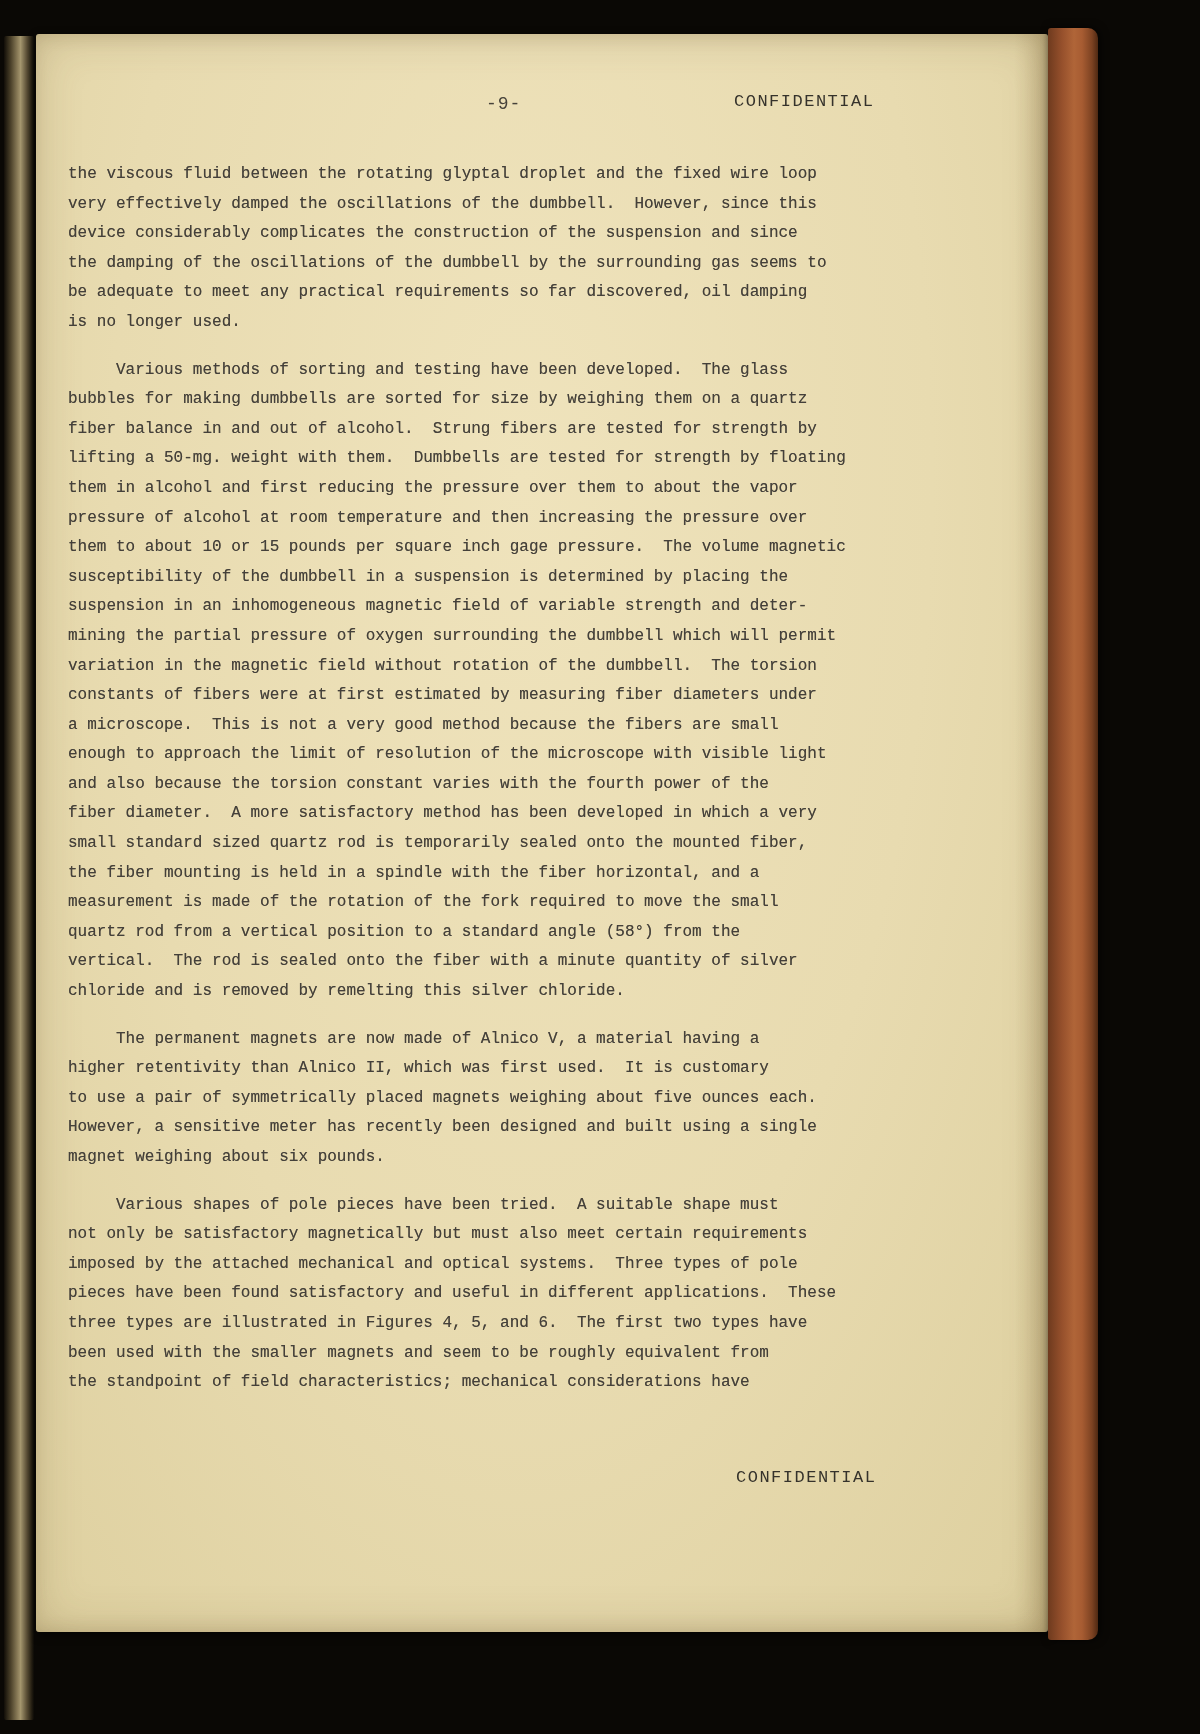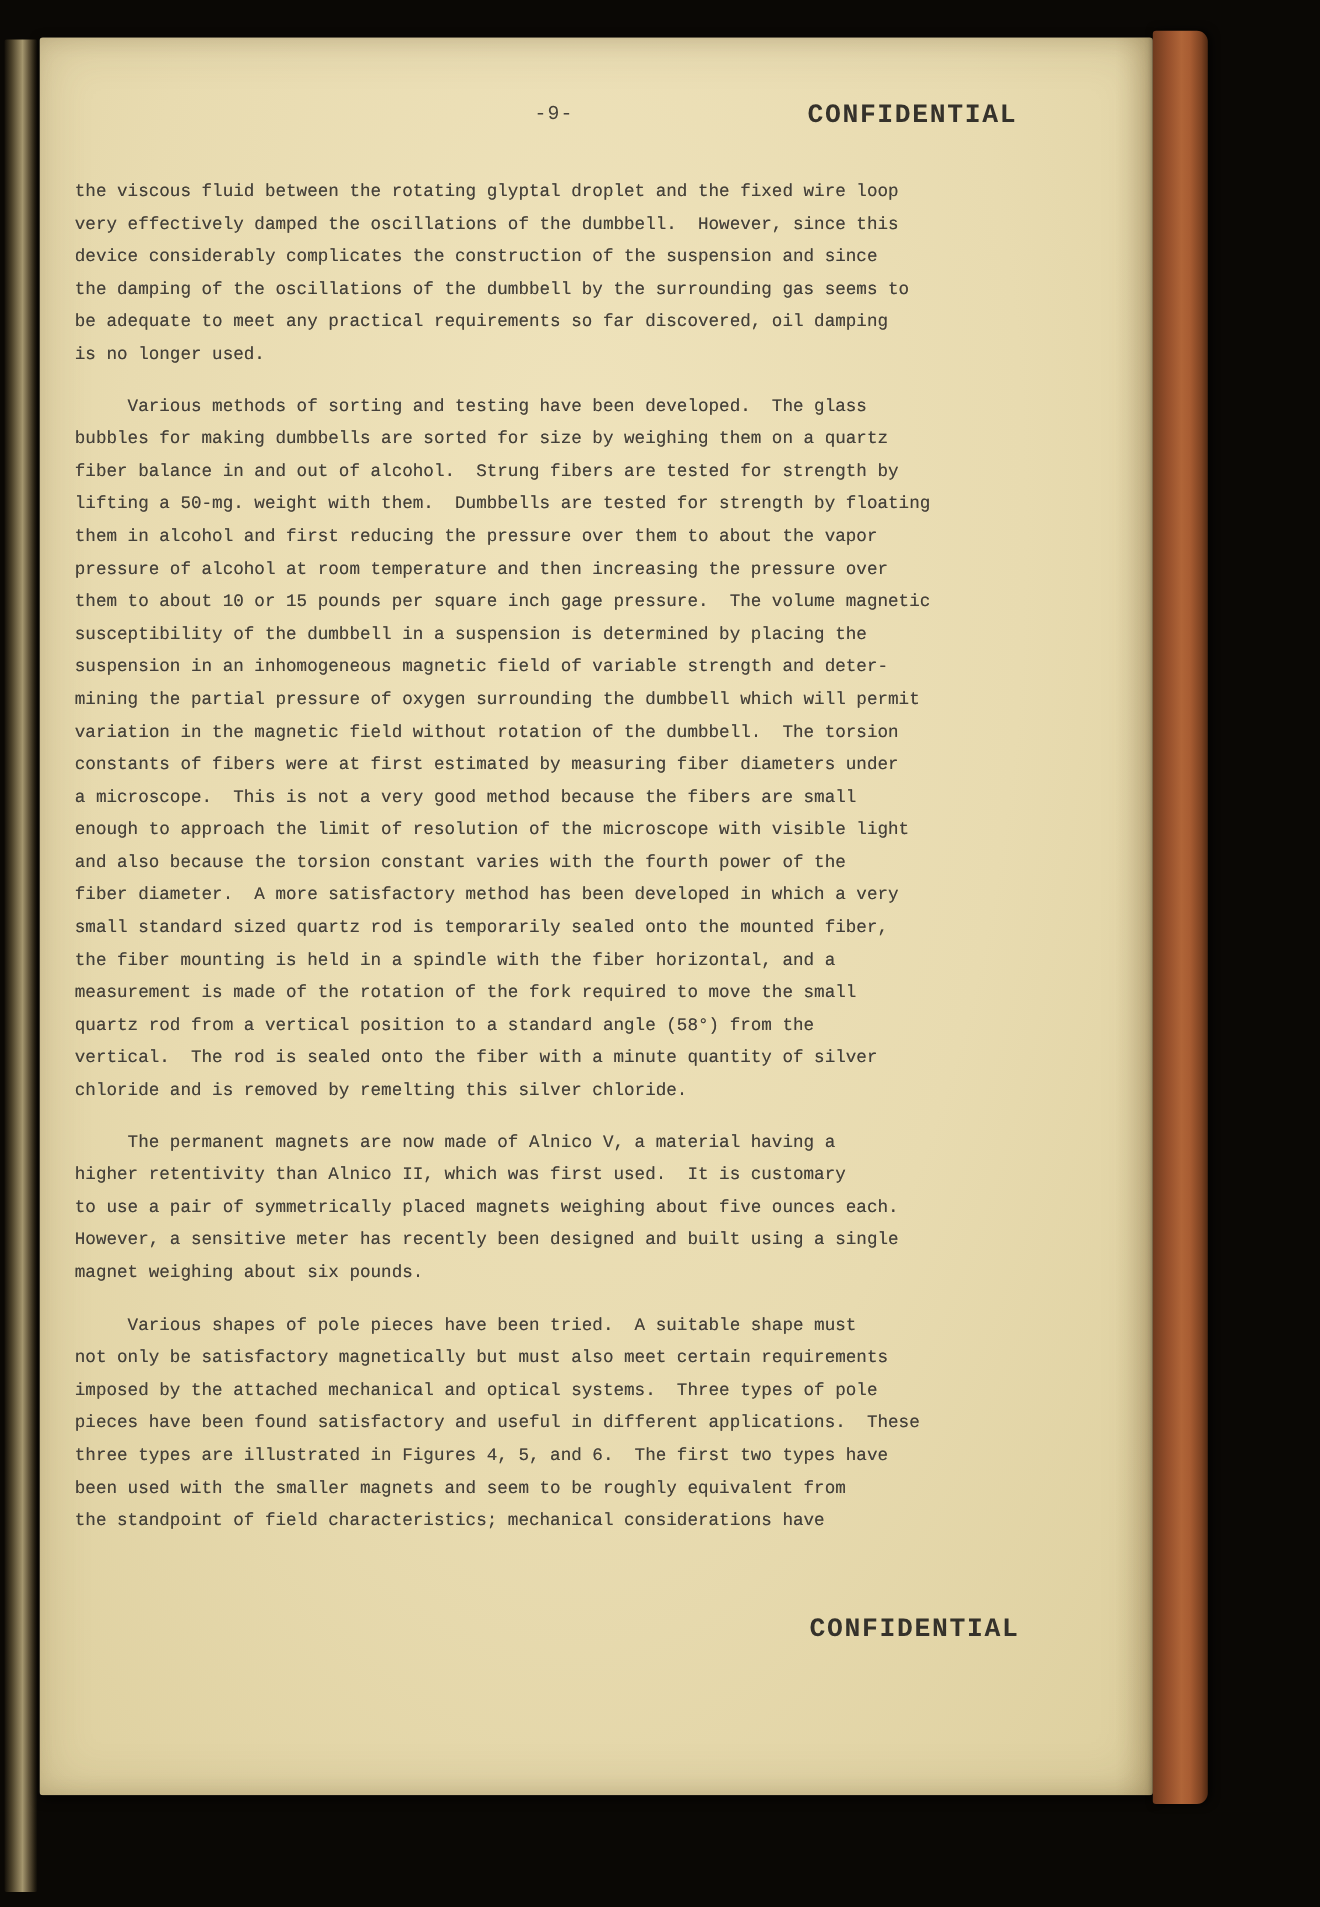--- a/index.html
+++ b/index.html
@@ -82,22 +82,22 @@
   }
   .page-number {
     position: absolute;
     left: 450px;
     top: 0;
     font-size: 18px;
     color: #46423a;
     letter-spacing: 1px;
   }
   .stamp {
-    font-weight: bold;
-    font-size: 24px;
+    font-weight: normal;
+    font-size: 17px;
     color: #35322b;
     letter-spacing: 1.5px;
   }
   .stamp.header {
     position: absolute;
     left: 698px;
     top: -2px;
   }
   .stamp.footer {
     position: absolute;

